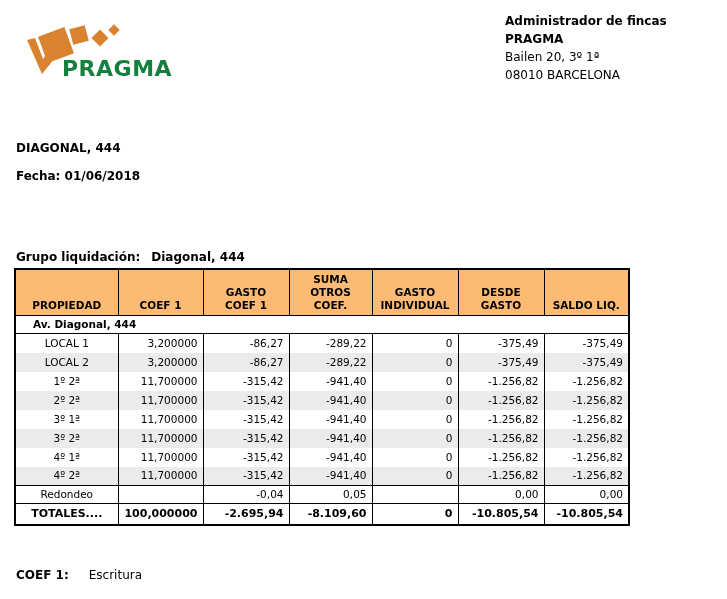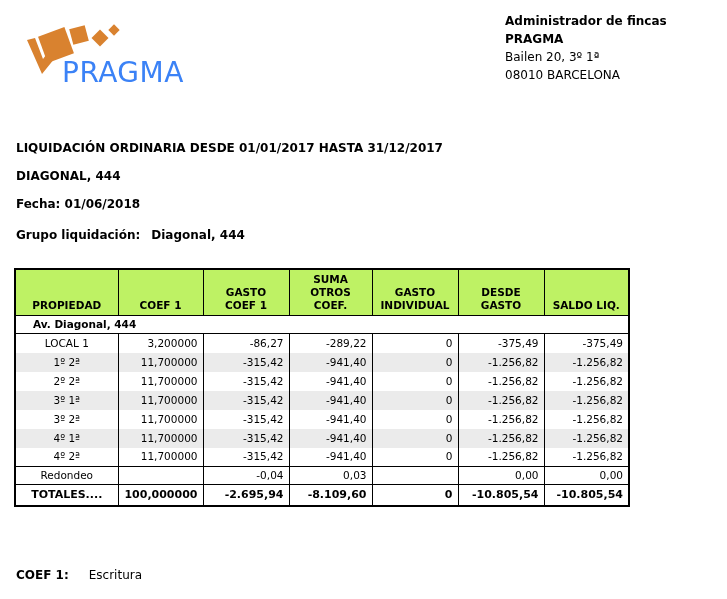--- a/index.html
+++ b/index.html
@@ -12,46 +12,46 @@
     font-family: "DejaVu Sans", sans-serif;
     color: #000000;
     overflow: hidden;
   }
 
   
   .logo { position: absolute; left: 25px; top: 12px; width: 190px; height: 84px; }
   .logo svg { position: absolute; left: 0; top: 0; }
   .logo-text {
     position: absolute; left: 37px; top: 44px;
-    font-size: 28px; font-weight: normal; letter-spacing: 0.5px;
-    color: #3b82f6; font-family: "DejaVu Sans", sans-serif;
+    font-size: 22px; font-weight: bold; letter-spacing: 0.5px;
+    color: #15803d; font-family: "DejaVu Sans", sans-serif;
   }
 
   
   .company { position: absolute; left: 492px; top: 12px; font-size: 12px; line-height: 18px; margin-left: 13px; }
   .company-name { font-weight: bold; }
 
   
   .titles { position: absolute; left: 16px; top: 142px; font-size: 12px; font-weight: bold; }
   .titles > div { line-height: 13px; margin-bottom: 15px; }
 
-  .group-line { position: absolute; left: 16px; top: 228px; font-size: 12px; font-weight: bold; }
+  .group-line { position: absolute; left: 16px; top: 250px; font-size: 12px; font-weight: bold; }
   .group-line .group-value { margin-left: 11px; }
 
   
   table.liq {
     position: absolute; left: 14px; top: 268px;
     width: 614px; table-layout: fixed;
     border-collapse: collapse;
     border: 2px solid #000;
     font-size: 10.5px;
   }
   table.liq th, table.liq td { border-left: 1px solid #000; border-right: 1px solid #000; }
   table.liq th {
-    background: #bef264;
+    background: #fdba74;
     font-weight: bold;
     text-align: center;
     vertical-align: bottom;
     padding: 3px 2px 3px 2px;
     height: 42px;
     white-space: pre-line;
     line-height: 13px;
     border-bottom: 1px solid #000;
   }
   table.liq td { padding: 2px 5px; height: 19px; line-height: 13px; vertical-align: middle; }
@@ -89,21 +89,20 @@
     <span class="logo-text">PRAGMA</span>
   </div>
 
   <div class="company">
     <div class="company-name">Administrador de fincas PRAGMA</div>
     <div>Bailen 20, 3º 1ª</div>
     <div>08010 BARCELONA</div>
   </div>
 
   <div class="titles">
-    <div>LIQUIDACIÓN ORDINARIA DESDE 01/01/2017 HASTA 31/12/2017</div>
     <div>DIAGONAL, 444</div>
     <div>Fecha: 01/06/2018</div>
   </div>
 
   <div class="group-line">
     <span>Grupo liquidación:</span><span class="group-value">Diagonal, 444</span>
   </div>
 
   <table class="liq">
     <colgroup>
@@ -138,20 +137,29 @@
         <tr>
           <td class="left">LOCAL 1</td>
           <td class="num">3,200000</td>
           <td class="num">-86,27</td>
           <td class="num">-289,22</td>
           <td class="num">0</td>
           <td class="num">-375,49</td>
           <td class="num">-375,49</td>
         </tr>
         <tr>
+          <td class="left">LOCAL 2</td>
+          <td class="num">3,200000</td>
+          <td class="num">-86,27</td>
+          <td class="num">-289,22</td>
+          <td class="num">0</td>
+          <td class="num">-375,49</td>
+          <td class="num">-375,49</td>
+        </tr>
+        <tr>
           <td class="left">1º 2ª</td>
           <td class="num">11,700000</td>
           <td class="num">-315,42</td>
           <td class="num">-941,40</td>
           <td class="num">0</td>
           <td class="num">-1.256,82</td>
           <td class="num">-1.256,82</td>
         </tr>
         <tr>
           <td class="left">2º 2ª</td>
@@ -197,21 +205,21 @@
           <td class="num">0</td>
           <td class="num">-1.256,82</td>
           <td class="num">-1.256,82</td>
         </tr>
       </tbody>
     <tbody>
       <tr class="redondeo-row">
         <td class="left">Redondeo</td>
         <td class="num"></td>
         <td class="num">-0,04</td>
-        <td class="num">0,03</td>
+        <td class="num">0,05</td>
         <td class="num"></td>
         <td class="num">0,00</td>
         <td class="num">0,00</td>
       </tr>
       <tr class="totales-row">
         <td class="left">TOTALES....</td>
         <td class="num">100,000000</td>
         <td class="num">-2.695,94</td>
         <td class="num">-8.109,60</td>
         <td class="num">0</td>

